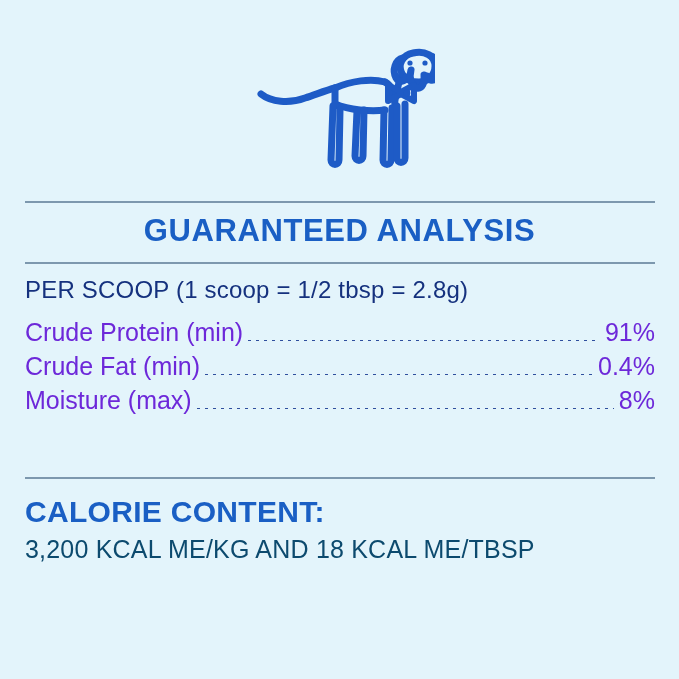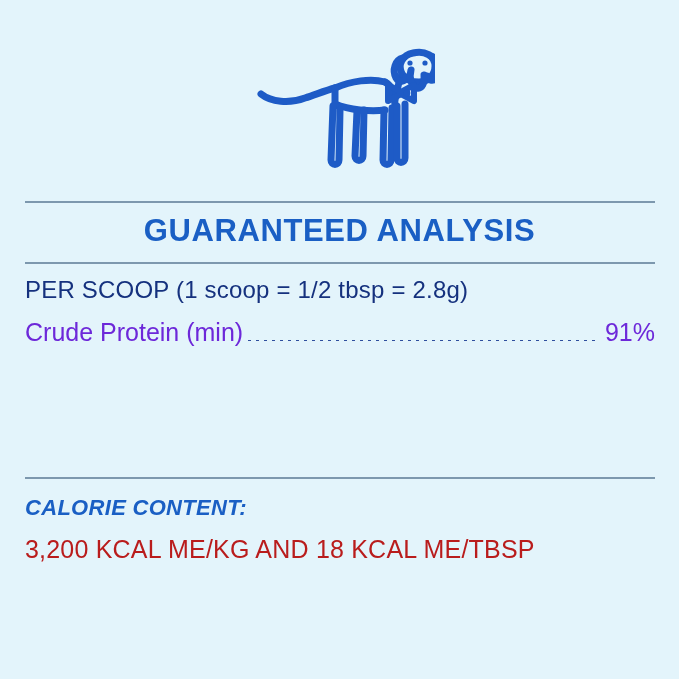--- a/index.html
+++ b/index.html
@@ -115,34 +115,33 @@
   .row .value {
     flex: 0 0 auto;
     text-align: right;
   }
 
   
   .cal-title {
     position: absolute;
     left: 25px;
     top: 497px;
-    font-size: 22px;
+    font-size: 30px;
     font-weight: bold;
     letter-spacing: 0.3px;
     color: #1a5fc4;
     line-height: 1;
-    font-style: italic;
   }
   .cal-detail {
     position: absolute;
     left: 25px;
     top: 537px;
     font-size: 25px;
     letter-spacing: 0.2px;
-    color: #b91c1c;
+    color: #0c4a6e;
     line-height: 1;
   }
 </style>
 </head>
 <body>
 
 <div class="panel">
 
   <div class="dog-wrap">
     <svg width="190" height="140" viewBox="0 0 190 140" fill="none" stroke="#1e5bc6" stroke-width="7" stroke-linecap="round" stroke-linejoin="round" aria-hidden="true">
@@ -192,21 +191,31 @@
   <div class="per-scoop">PER SCOOP (1 scoop = 1/2 tbsp = 2.8g)</div>
 
   <div class="rows">
 
     <div class="row">
       <span class="label">Crude Protein (min)</span>
       <span class="leader"></span>
       <span class="value">91%</span>
     </div>
 
-
-
+    <div class="row">
+      <span class="label">Crude Fat (min)</span>
+      <span class="leader"></span>
+      <span class="value">0.4%</span>
+    </div>
+
+
+    <div class="row">
+      <span class="label">Moisture (max)</span>
+      <span class="leader"></span>
+      <span class="value">8%</span>
+    </div>
 
   </div>
 
   <div class="cal-title">CALORIE CONTENT:</div>
   <div class="cal-detail">3,200 KCAL ME/KG AND 18 KCAL ME/TBSP</div>
 
 </div>
 
 </body></html>

